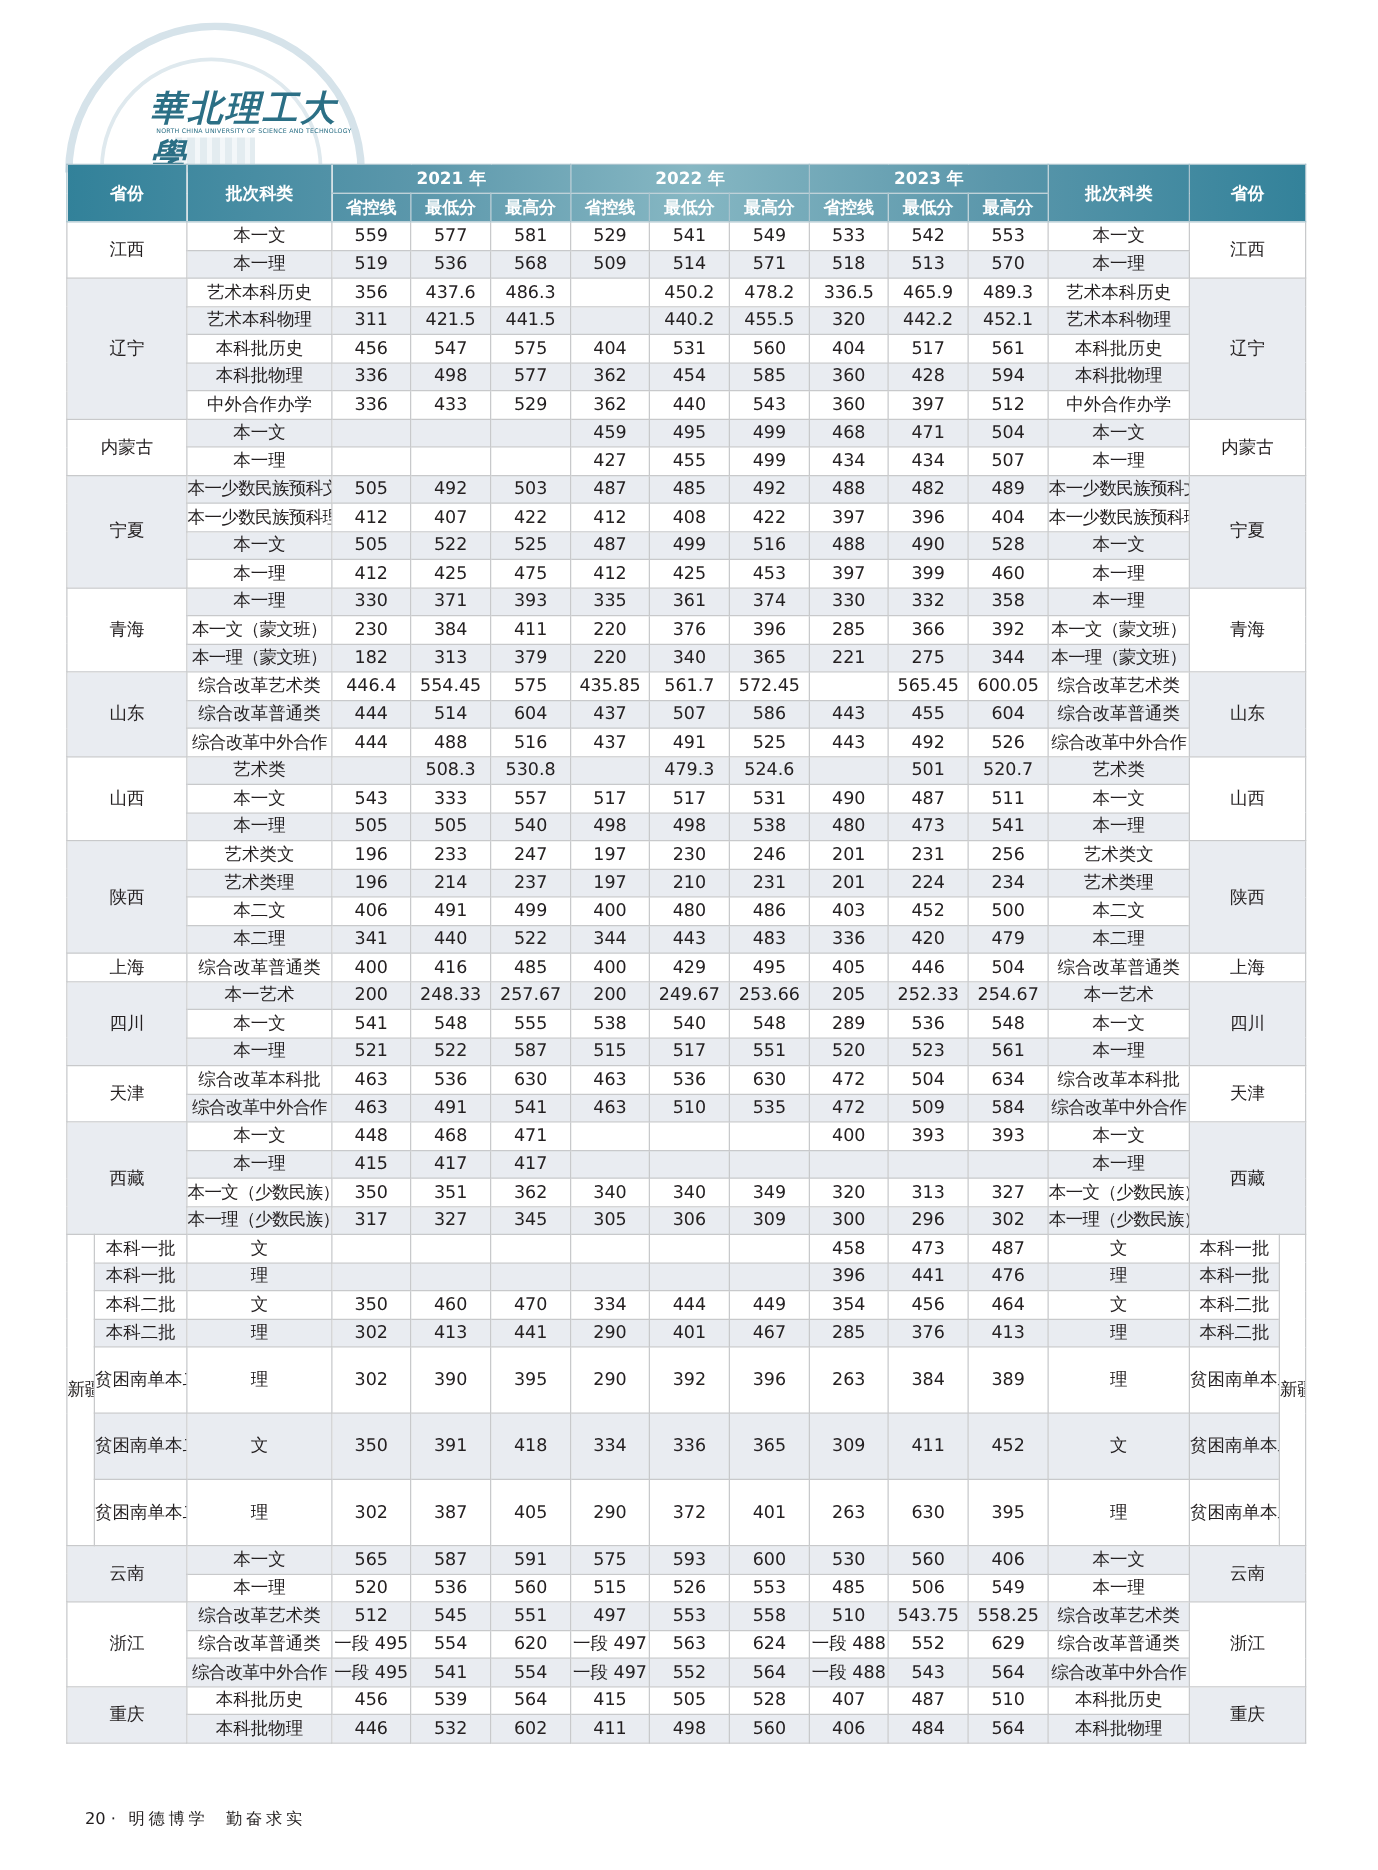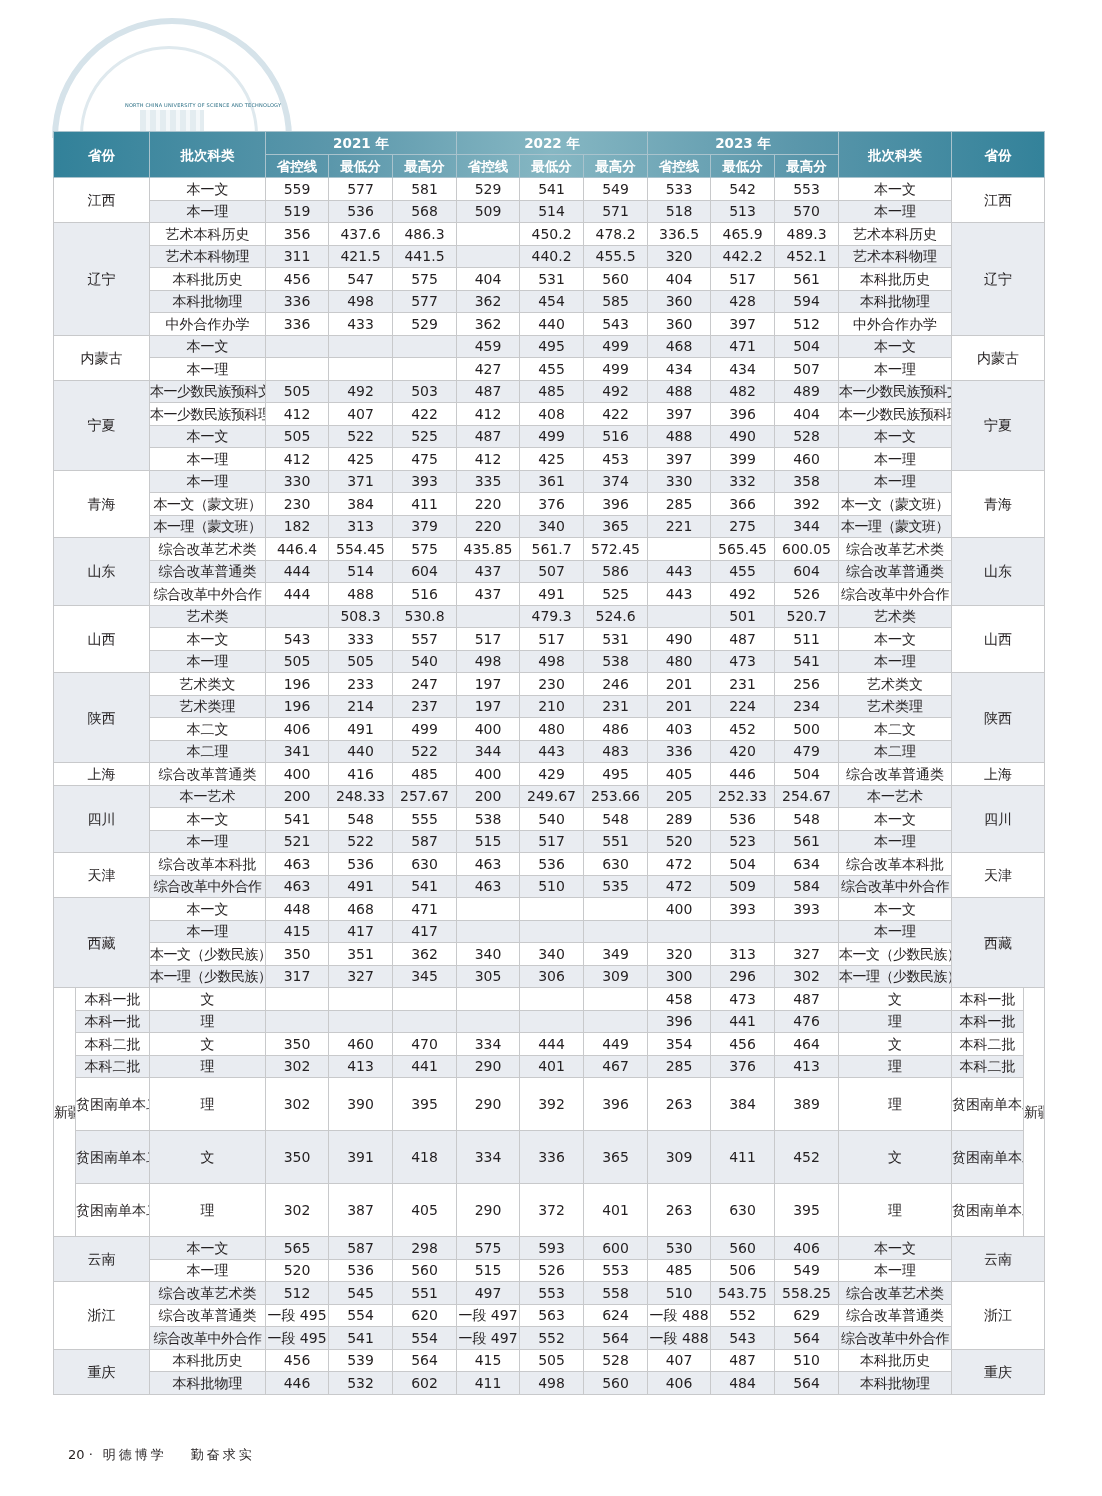--- a/index.html
+++ b/index.html
@@ -14,40 +14,41 @@
           font-family:"DejaVu Serif", serif; font-style:italic; font-weight:bold; }
   .logo-sub { position:absolute; left:73px; top:84px; font-size:5px; color:#2b6f85; letter-spacing:0.2px; white-space:nowrap; }
   .seal-building { position:absolute; left:88px; top:92px; width:64px; height:40px; background:
           repeating-linear-gradient(90deg, #e3ecf0 0 6px, #f3f7f9 6px 10px); }
 
   table.scores { position:absolute; left:53px; top:131px; width:991px; border-collapse:collapse; table-layout:fixed; }
   table.scores td, table.scores th { border:1px solid #c8c9cb; text-align:center; vertical-align:middle;
           font-size:14px; padding:0; height:21.5px; line-height:16px; overflow:hidden; white-space:nowrap; }
   table.scores th { color:#ffffff; font-weight:bold; font-size:13.5px; border-color:#a9c3cd; }
   thead tr.h1 th { height:22px; }
-  thead tr.h2 th { height:22px; }
+  thead tr.h2 th { height:22px;font-family:Liberation Serif, serif; }
   .hdr-grad { background:linear-gradient(90deg, #2a7d96 0%, #5b97ab 30%, #86b7c3 50%, #5b97ab 72%, #2a7d96 100%); background-attachment:fixed; }
   tr.w td { background:#ffffff; }
   tr.g td { background:#e9ecf1; }
   td.prov-w { background:#ffffff !important; }
   td.prov-g { background:#e9ecf1 !important; }
   td.small { font-size:13px; letter-spacing:-0.5px; }
   td.wrap { white-space:normal; line-height:15px; font-size:13px; height:auto; padding:2px 0; }
   td.xj-label { white-space:normal; width:20px; font-size:13px; line-height:16px; }
   .footer { position:absolute; left:68px; top:1446px; font-size:13px; color:#231f20; white-space:nowrap; }
   .footer .slogan { margin-left:10px; letter-spacing:3px; }
-  .footer .slogan2 { margin-left:24px; letter-spacing:3px; }
+  .footer .slogan2 { margin-left:14px; letter-spacing:3px; }
 </style>
 </head>
 <body>
 
 <div class="logo-wrap">
   <div class="seal"></div>
   <div class="seal-inner"></div>
   <div class="seal-building"></div>
+  <div class="logo-title">華北理工大學</div>
   <div class="logo-sub">NORTH CHINA UNIVERSITY OF SCIENCE AND TECHNOLOGY</div>
 </div>
 
 <table class="scores">
   <colgroup>
     <col style="width:22px">
       <col style="width:74px">
     <col style="width:116px">
     <col style="width:63px">
       <col style="width:64px">
@@ -682,21 +683,21 @@
         <td style="height: 52px;">630</td>
         <td style="height: 52px;">395</td>
         <td style="height: 52px;">理</td>
         <td class="wrap" style="height: 52px;">贫困南单本二（对口援疆定向巴州）</td>
       </tr>
       <tr class="g">
         <td class="prov-g" colspan="2" rowspan="2">云南</td>
         <td>本一文</td>
         <td>565</td>
         <td>587</td>
-        <td>298</td>
+        <td>591</td>
         <td>575</td>
         <td>593</td>
         <td>600</td>
         <td>530</td>
         <td>560</td>
         <td>406</td>
         <td>本一文</td>
         <td class="prov-g" colspan="2" rowspan="2">云南</td>
       </tr>
       <tr class="w">

